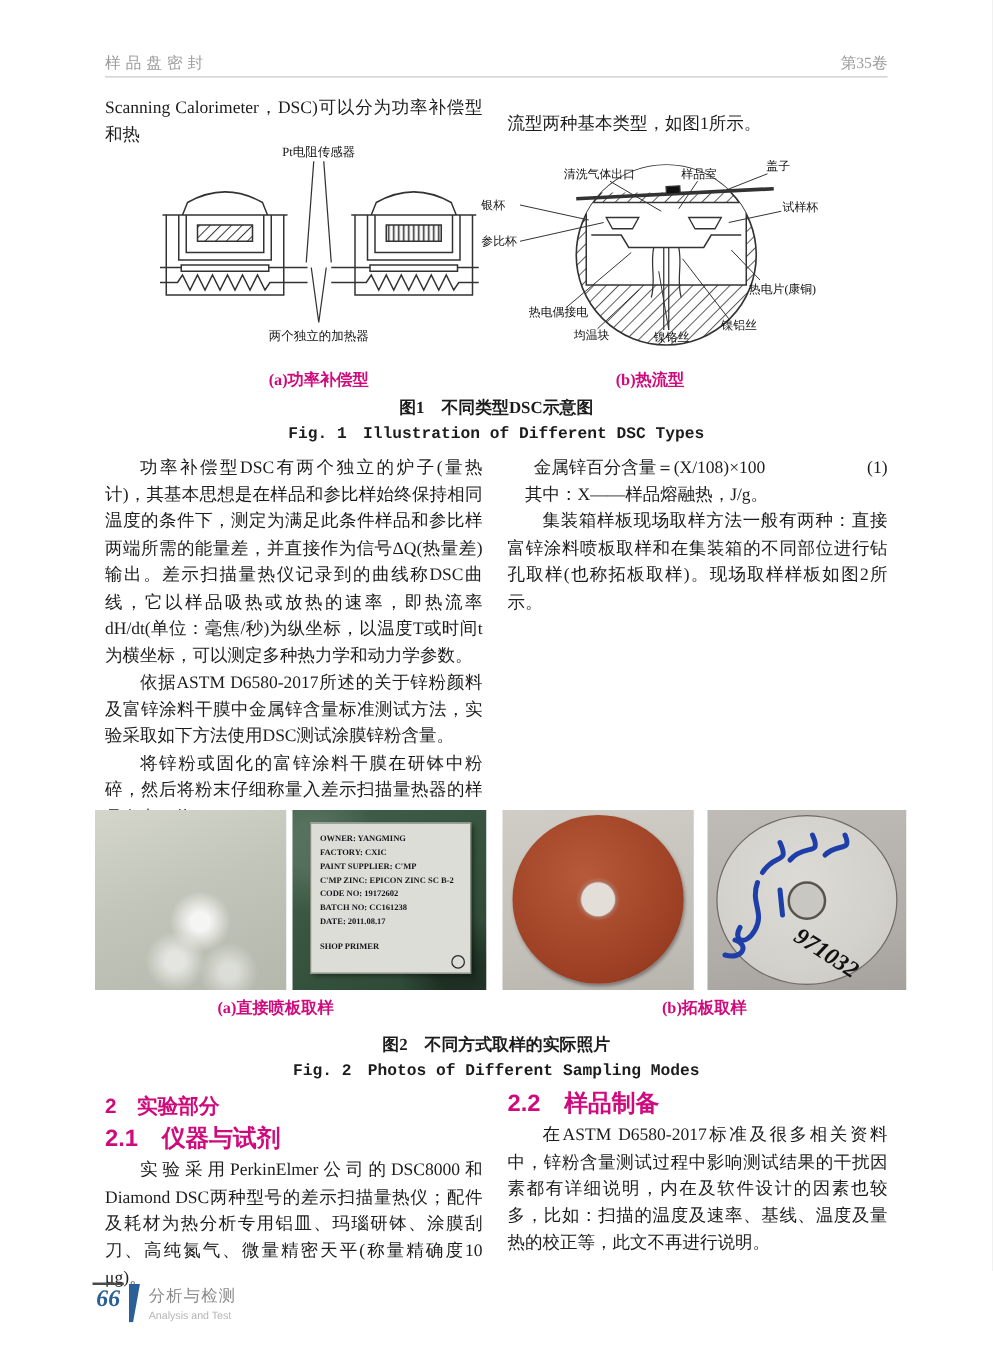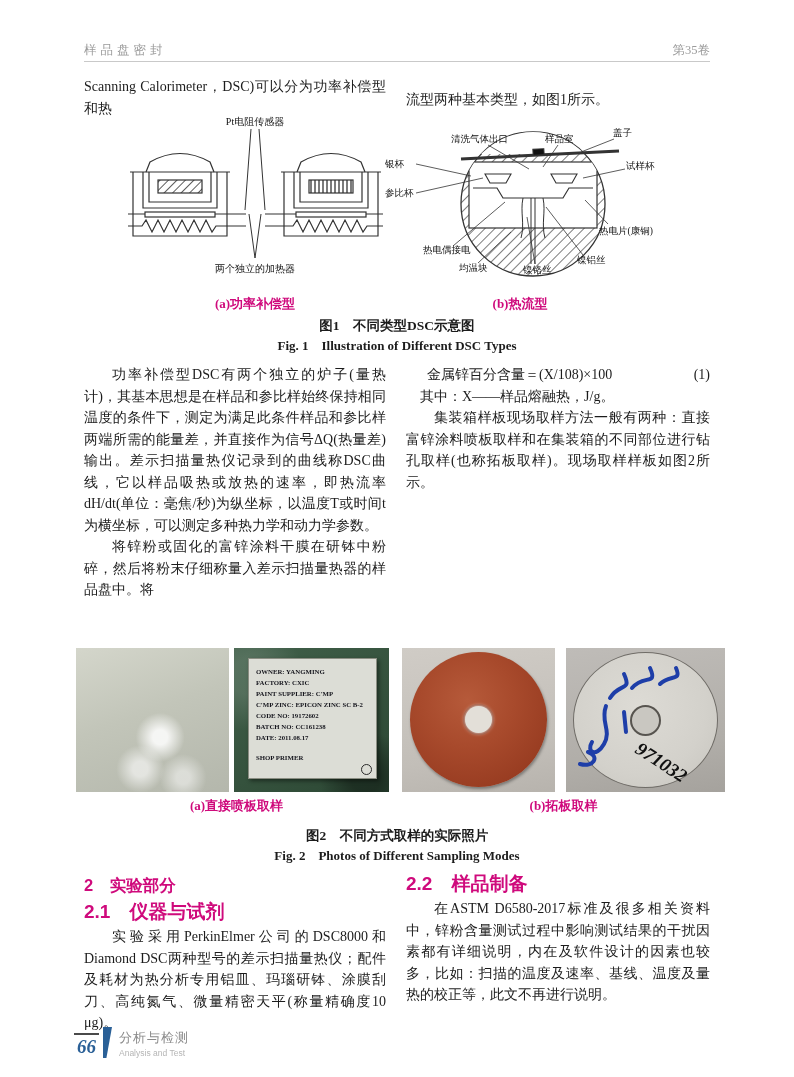--- a/index.html
+++ b/index.html
@@ -13,21 +13,21 @@
   .intro-left{position:absolute;left:84px;top:76px;width:302px;font-size:14px;line-height:21.5px;text-align:justify;}
   .intro-right{position:absolute;left:406px;top:76px;width:304px;font-size:14px;line-height:21.5px;text-align:justify;margin-top:13px;}
   
   .fig1a{position:absolute;left:128px;top:114px;}
   .fig1b{position:absolute;left:383px;top:112px;}
   .subcap{position:absolute;font-size:13px;font-weight:bold;color:#cf0a7c;text-align:center;}
   .cap-a1{left:130px;top:295px;width:250px;}
   .cap-b1{left:395px;top:295px;width:250px;}
   .figcap{position:absolute;left:84px;width:626px;text-align:center;font-weight:bold;}
   .figcap .zh{font-size:13.5px;}
-  .figcap .en{font-size:13px;margin-top:2px;}
+  .figcap .en{font-size:13px;margin-top:2px;font-family:Liberation Mono, monospace;}
   .figcap1{top:317px;}
   .figcap2{top:827px;}
   
   .col{position:absolute;font-size:14px;line-height:21.5px;text-align:justify;}
   .col-left{left:84px;top:364px;width:302px;}
   .col-right{left:406px;top:364px;width:304px;}
   .col p{margin:0;}
   .p-indent{text-indent:2em;}
   .formula-row{display:flex;justify-content:space-between;padding-left:1.5em;}
   .p-hemi{text-indent:1em;}
@@ -57,33 +57,33 @@
     box-shadow:1px 2px 3px rgba(0,0,0,.35);}
   .disc-red .hole{position:absolute;left:50%;top:50%;width:27px;height:27px;margin:-13.5px 0 0 -13.5px;
     border-radius:50%;background:#e3dfd8;box-shadow:0 0 4px rgba(255,255,255,.9), 0 0 0 2px rgba(120,60,40,.5);}
   .photo-4{left:566px;width:159px;background:linear-gradient(170deg,#bfbcb8,#b0ada8 70%,#a5a29d);}
   .disc-white{position:absolute;left:7px;top:4px;width:145px;height:136px;border-radius:50%;
     background:radial-gradient(circle at 45% 40%,#dddbd5 0%,#d3d1cb 60%,#c6c4be 100%);
     border:1px solid #6f6c67;box-sizing:border-box;}
   .disc-white .hole{position:absolute;left:50%;top:50%;width:31px;height:31px;margin:-15.5px 0 0 -15.5px;
     border-radius:50%;background:#c9c7c1;border:2px solid #57544f;box-sizing:border-box;}
   .hand-svg{position:absolute;left:0;top:0;}
-  .cap-a2{left:80px;top:797px;width:313px;}
+  .cap-a2{left:64px;top:797px;width:313px;}
   .cap-b2{left:402px;top:797px;width:323px;}
   
   .sec{position:absolute;font-size:14px;line-height:21.5px;text-align:justify;}
   .sec-left{left:84px;top:874px;width:302px;}
   .sec-right{left:406px;top:874px;width:304px;}
   .h-sec{font-family:"Liberation Sans","DejaVu Sans",sans-serif;color:#cf0a7c;font-weight:bold;
          font-size:16.5px;margin:0 0 6px 0;line-height:22px;}
   .h-sub{font-family:"Liberation Sans","DejaVu Sans",sans-serif;color:#cf0a7c;font-weight:bold;
          font-size:19px;margin:0 0 4px 0;line-height:20px;}
   .sec p{margin:0;}
   
-  .footer{position:absolute;left:74px;top:1026px;display:flex;align-items:flex-end;}
+  .footer{position:absolute;left:74px;top:1026px;display:flex;align-items:flex-start;}
   .pagenum-wrap{border-top:2px solid #4a4a4a;padding:1px 3px 0 3px;}
   .pagenum{font-style:italic;font-weight:bold;font-size:19px;color:#2a6097;}
   .wedge{width:9px;height:31px;background:#2a6097;margin:1px 7px 0 4px;
          clip-path:polygon(0 0,100% 0,38% 100%,0 100%);}
   .footer-labels{font-family:"Liberation Sans","DejaVu Sans",sans-serif;padding-top:2px;}
   .footer-zh{font-size:13px;color:#8a8a8a;letter-spacing:1px;}
   .footer-en{font-size:8.5px;color:#b5b5b5;margin-top:1px;}
   
   svg text{font-family:"Liberation Serif","DejaVu Serif",serif;fill:#111;}
 </style>
@@ -193,20 +193,21 @@
   <div class="subcap cap-a1">(a)功率补偿型</div>
   <div class="subcap cap-b1">(b)热流型</div>
 
   <div class="figcap figcap1">
     <div class="zh">图1　不同类型DSC示意图</div>
     <div class="en">Fig. 1　Illustration of Different DSC Types</div>
   </div>
 
   <div class="col col-left">
     <p class="p-indent">功率补偿型DSC有两个独立的炉子(量热计)，其基本思想是在样品和参比样始终保持相同温度的条件下，测定为满足此条件样品和参比样两端所需的能量差，并直接作为信号ΔQ(热量差)输出。差示扫描量热仪记录到的曲线称DSC曲线，它以样品吸热或放热的速率，即热流率dH/dt(单位：毫焦/秒)为纵坐标，以温度T或时间t为横坐标，可以测定多种热力学和动力学参数。</p>
+    <p class="p-indent">依据ASTM D6580-2017所述的关于锌粉颜料及富锌涂料干膜中金属锌含量标准测试方法，实验采取如下方法使用DSC测试涂膜锌粉含量。</p>
     <p class="p-indent">将锌粉或固化的富锌涂料干膜在研钵中粉碎，然后将粉末仔细称量入差示扫描量热器的样品盘中。将</p>
   </div>
   <div class="col col-right">
     <div class="formula-row">
       <span>金属锌百分含量＝(X/108)×100</span>
       <span>(1)</span>
     </div>
     <p class="p-hemi">其中：X——样品熔融热，J/g。</p>
     <p class="p-indent">集装箱样板现场取样方法一般有两种：直接富锌涂料喷板取样和在集装箱的不同部位进行钻孔取样(也称拓板取样)。现场取样样板如图2所示。</p>
   </div>

